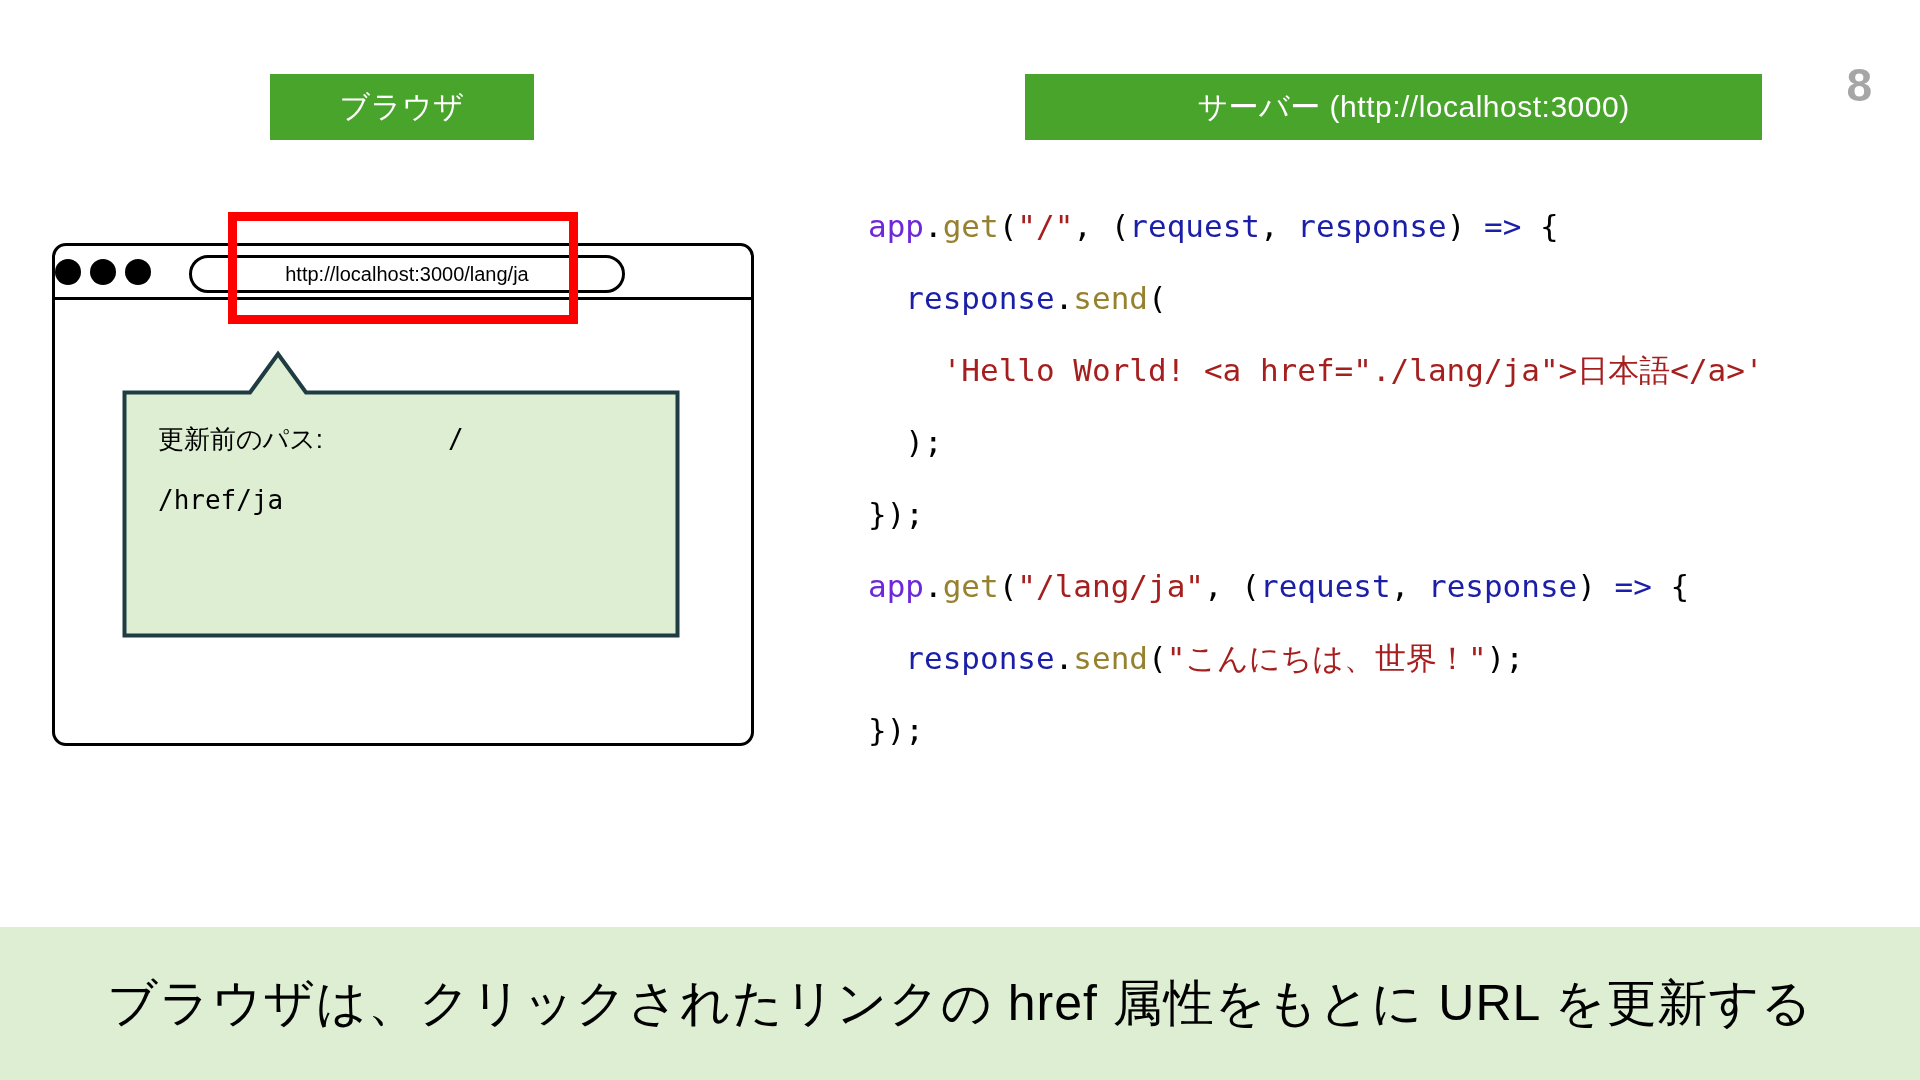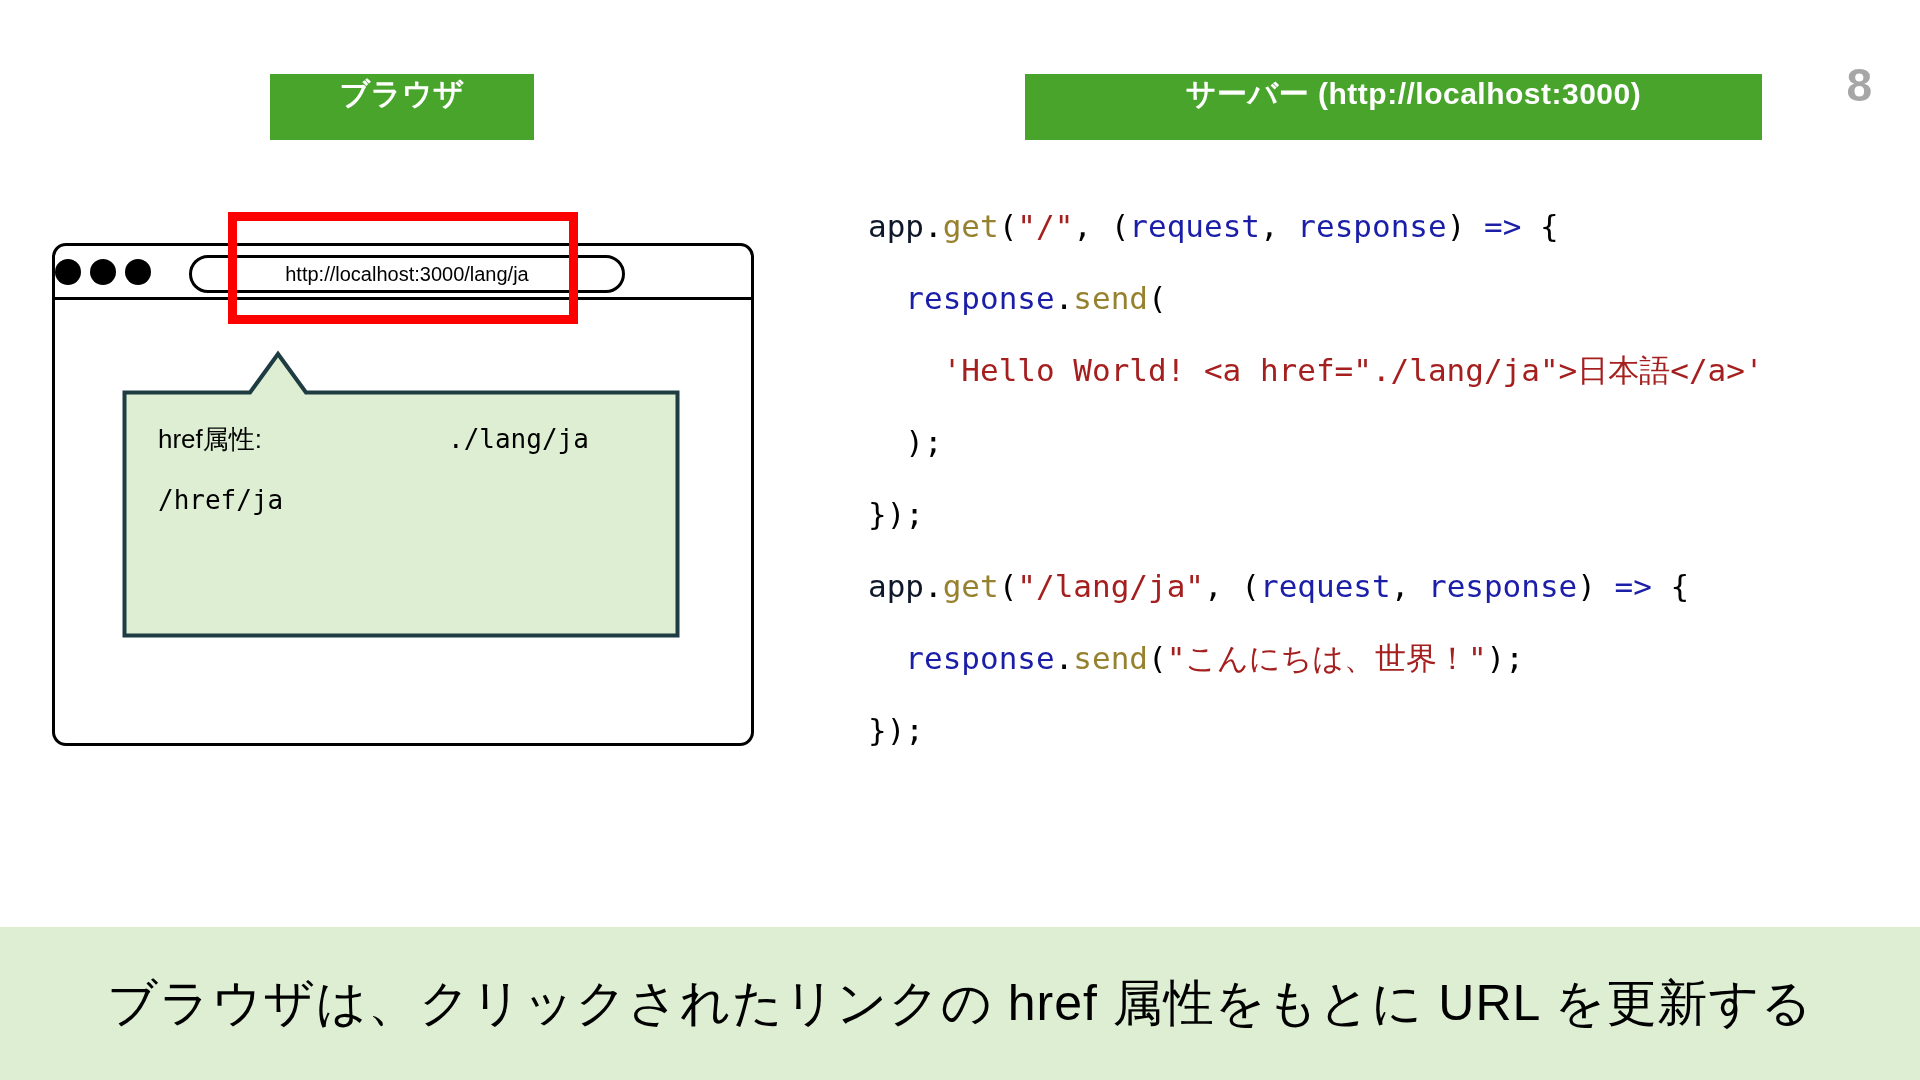--- a/index.html
+++ b/index.html
@@ -24,22 +24,23 @@
     font-weight: 700;
     color: #a6a6a6;
     line-height: 1;
   }
 
   
   .badge {
     position: absolute;
     background: #49a42b;
     color: #ffffff;
-    font-weight: 700;
-    display: flex;
+    font-weight: 400;
+    display: flex;
+    align-items: center;
     justify-content: center;
     letter-spacing: 0.5px;
   }
   .badge-browser {
     left: 270px;
     top: 74px;
     width: 264px;
     height: 66px;
     font-size: 30px;
   }
@@ -157,21 +158,21 @@
     position: absolute;
     left: 868px;
     top: 190px;
     font-family: "DejaVu Sans Mono", "Liberation Mono", monospace;
     font-size: 31px;
     line-height: 72px;
     white-space: pre;
     color: #000000;
   }
   .code-line { white-space: pre; }
-  .tok-obj   { color: #0f172a; }
+  .tok-obj   { color: #6d28d9; }
   .tok-fn    { color: #96812f; }
   .tok-str   { color: #a51f1f; }
   .tok-param { color: #1b1fa8; }
   .tok-arrow { color: #1b1fa8; }
   .tok-plain { color: #000000; }
 
   
   .bottom-banner {
     position: absolute;
     left: 0;
@@ -217,22 +218,22 @@
 </div>
 
 <div class="red-highlight"></div>
 
 <div class="callout-wrap">
   <svg class="callout-svg" width="558" height="288" viewBox="0 0 558 288">
     <path d="M2.5 42.5 L128 42.5 L156 4 L184 42.5 L555.5 42.5 L555.5 285.5 L2.5 285.5 Z" fill="#ddeed2" stroke="#1f3c42" stroke-width="4" stroke-linejoin="miter"></path>
   </svg>
   <div class="callout-rows">
     <div class="callout-row">
-      <span class="callout-label">href属性:</span>
-      <span class="callout-value">./lang/ja</span>
+      <span class="callout-label">更新前のパス:</span>
+      <span class="callout-value">/</span>
     </div>
     <div class="callout-row">
       <span class="callout-value">/href/ja</span>
     </div>
   </div>
 </div>
 
 <div class="code-block" id="code-block"><div class="code-line"><span class="tok-obj">app</span><span class="tok-plain">.</span><span class="tok-fn">get</span><span class="tok-plain">(</span><span class="tok-str">"/"</span><span class="tok-plain">, (</span><span class="tok-param">request</span><span class="tok-plain">, </span><span class="tok-param">response</span><span class="tok-plain">) </span><span class="tok-arrow">=&gt;</span><span class="tok-plain"> {</span></div><div class="code-line"><span class="tok-plain">  </span><span class="tok-param">response</span><span class="tok-plain">.</span><span class="tok-fn">send</span><span class="tok-plain">(</span></div><div class="code-line"><span class="tok-plain">    </span><span class="tok-str">'Hello World! &lt;a href="./lang/ja"&gt;日本語&lt;/a&gt;'</span></div><div class="code-line"><span class="tok-plain">  );</span></div><div class="code-line"><span class="tok-plain">});</span></div><div class="code-line"><span class="tok-obj">app</span><span class="tok-plain">.</span><span class="tok-fn">get</span><span class="tok-plain">(</span><span class="tok-str">"/lang/ja"</span><span class="tok-plain">, (</span><span class="tok-param">request</span><span class="tok-plain">, </span><span class="tok-param">response</span><span class="tok-plain">) </span><span class="tok-arrow">=&gt;</span><span class="tok-plain"> {</span></div><div class="code-line"><span class="tok-plain">  </span><span class="tok-param">response</span><span class="tok-plain">.</span><span class="tok-fn">send</span><span class="tok-plain">(</span><span class="tok-str">"こんにちは、世界！"</span><span class="tok-plain">);</span></div><div class="code-line"><span class="tok-plain">});</span></div></div>
 
 <div class="bottom-banner">

